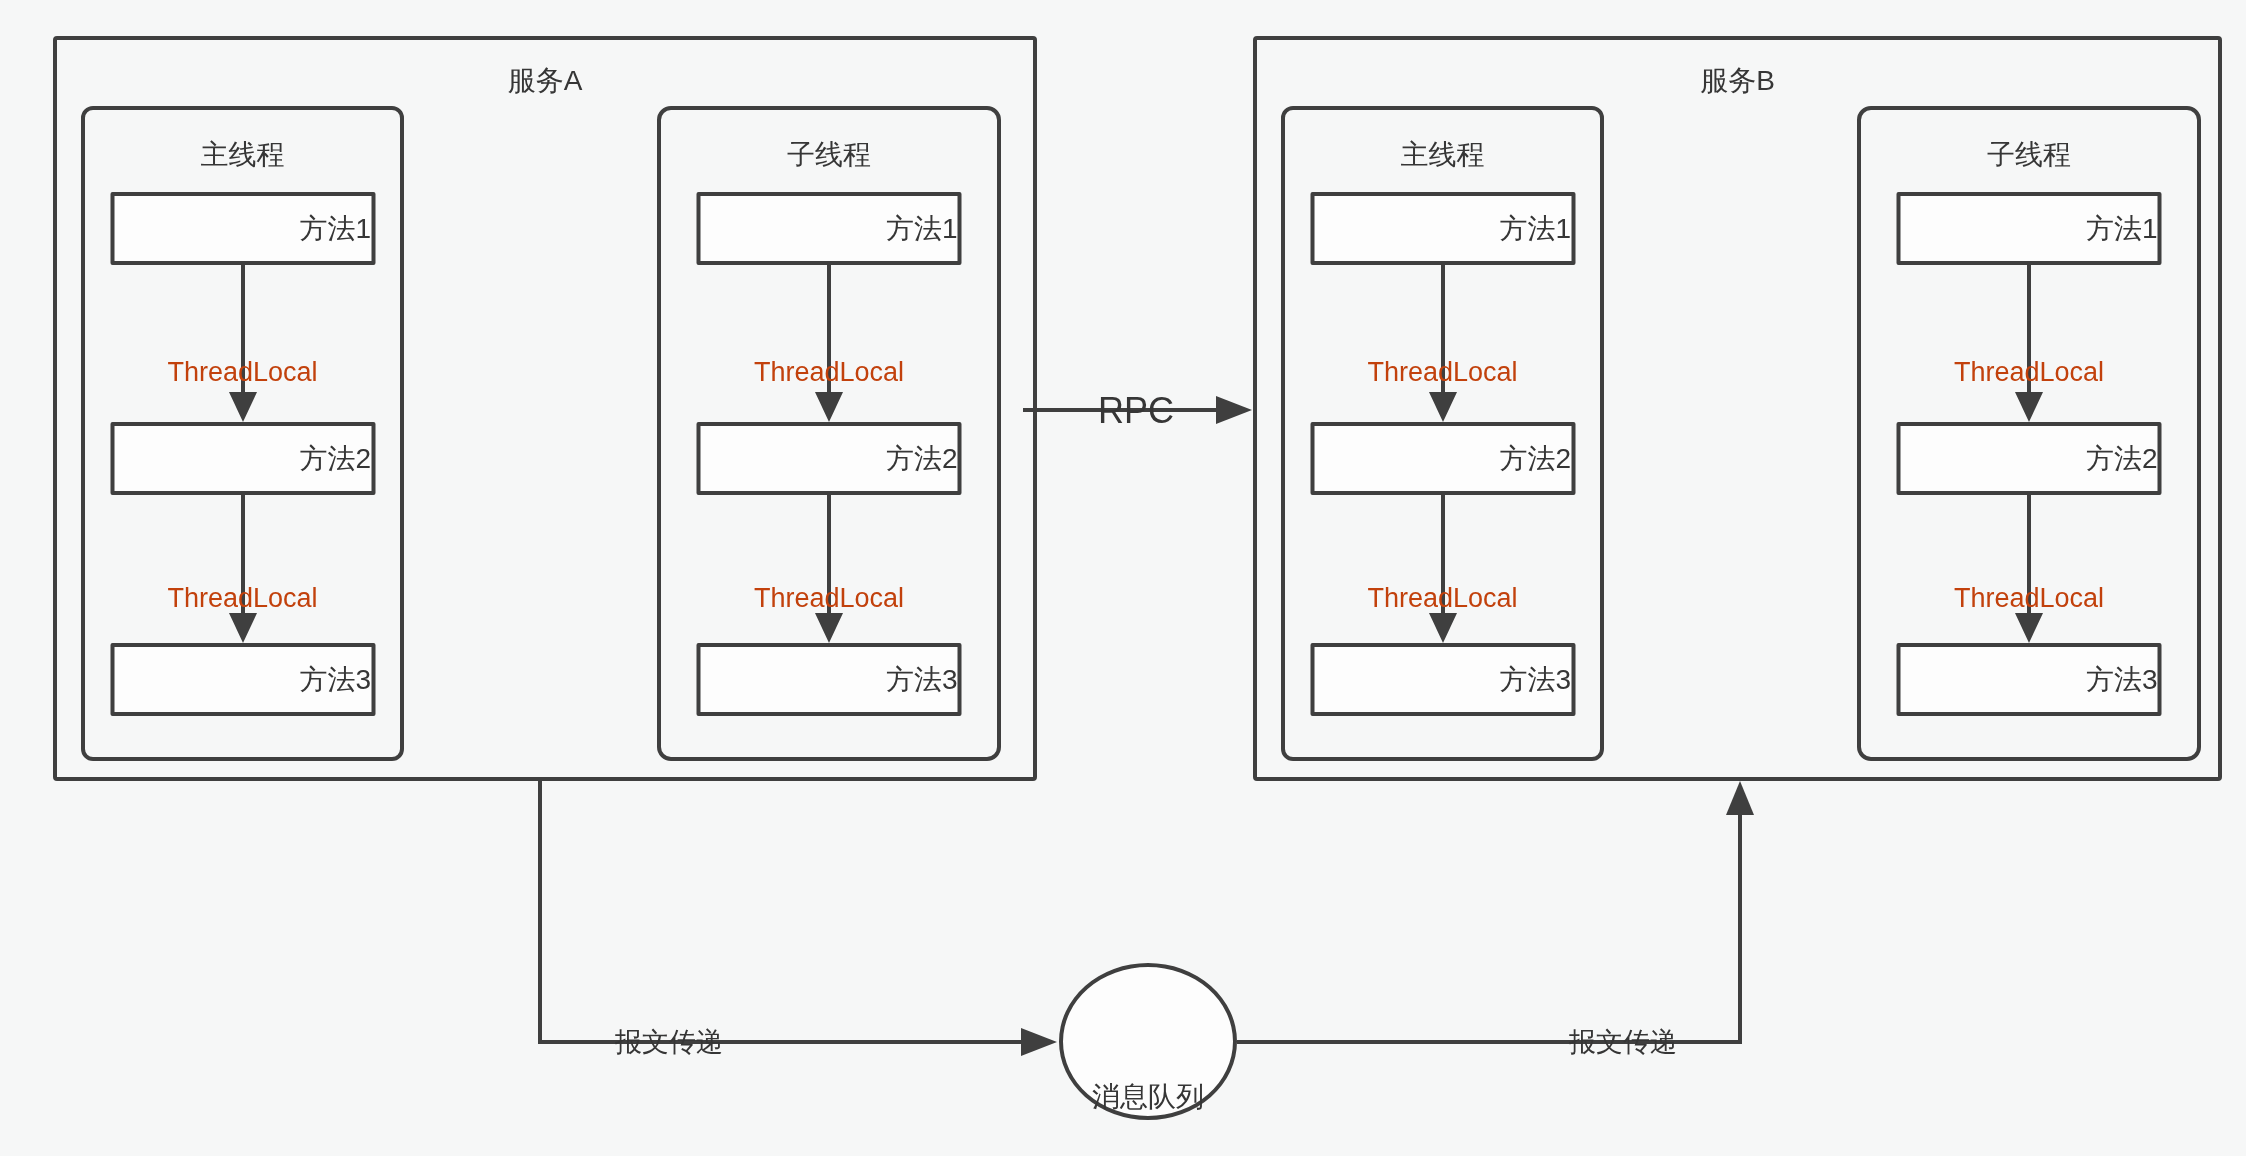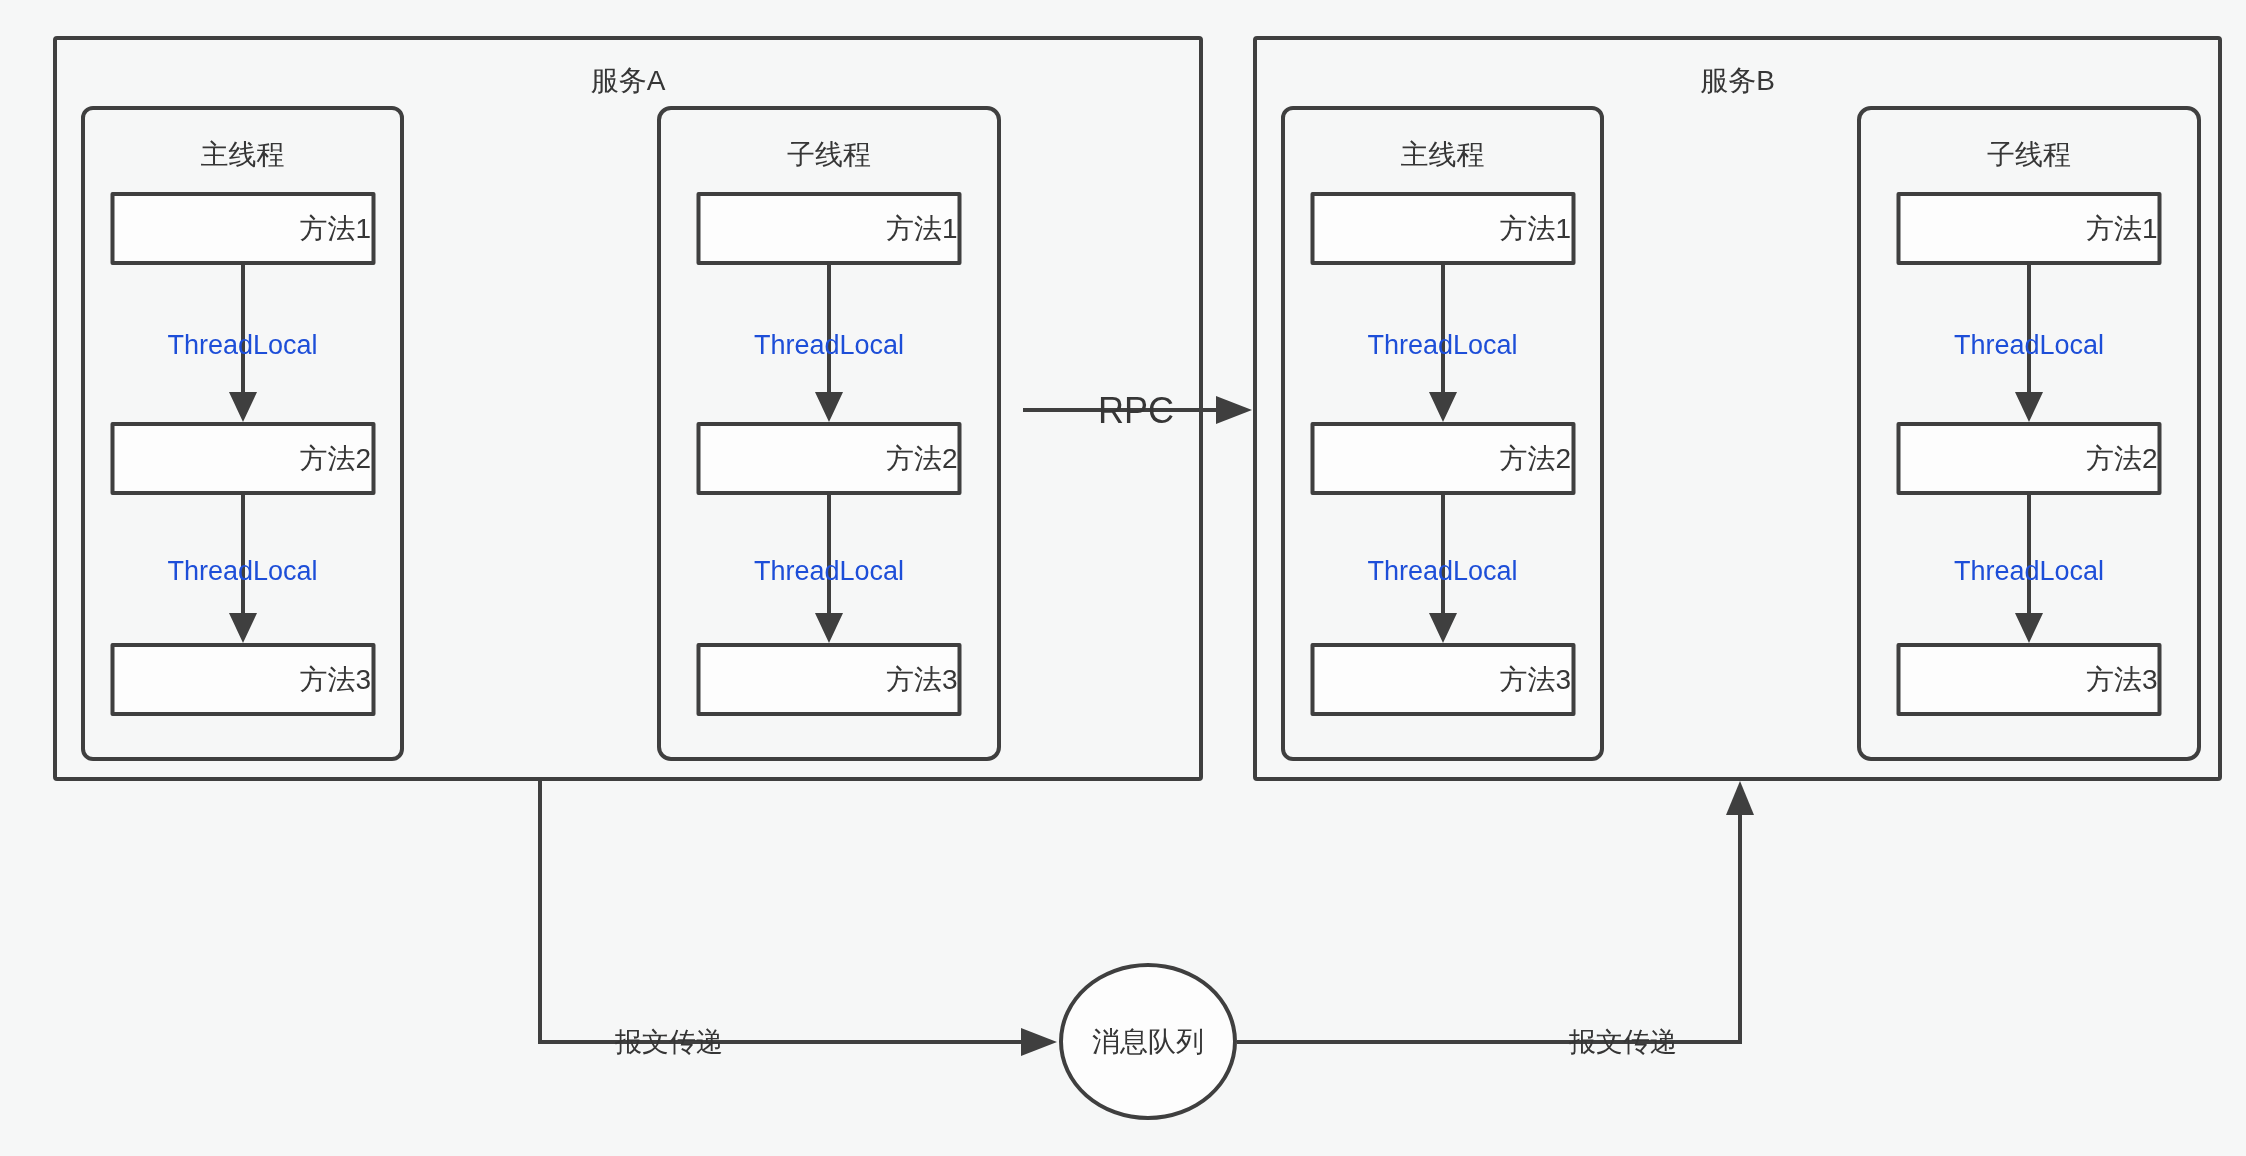--- a/index.html
+++ b/index.html
@@ -69,22 +69,23 @@
   .arrow-down{
     position:absolute;left:50%;margin-left:-14px;
     width:0;height:0;
     border-left:14px solid transparent;
     border-right:14px solid transparent;
     border-top:30px solid var(--line);
   }
   .a1{top:282px}.a2{top:503px}
   .edge-label{
     position:absolute;left:50%;transform:translateX(-50%);
-    font-size:27px;line-height:36px;color:#1d4ed8;
+    font-size:27px;line-height:36px;color:#c2410c;
     white-space:nowrap;
+    margin-top:27px;
   }
   .e1{top:217px}.e2{top:443px}
   
   .hline-abs{position:absolute;height:4px;background:var(--line);}
   .vline-abs{position:absolute;width:4px;background:var(--line);}
   .arrow-right-abs{
     position:absolute;width:0;height:0;
     border-top:14px solid transparent;
     border-bottom:14px solid transparent;
     border-left:36px solid var(--line);
@@ -100,30 +101,30 @@
     font-size:27px;color:var(--text);white-space:nowrap;
   }
   
   .queue{
     position:absolute;left:1059px;top:963px;
     width:178px;height:157px;
     border:4px solid var(--line);
     border-radius:50%;
     background:var(--box-fill);
     box-sizing:border-box;
-    display:flex;align-items:center;justify-content:center;
+    display:flex;align-items:flex-end;justify-content:center;
     font-size:28px;color:var(--text);
   }
 </style>
 </head>
 <body>
 
 <div class="canvas">
 
-  <section class="service" style="left:53px;width:1150px;padding-left:12px;">
+  <section class="service" style="left:53px;width:984px;padding-left:12px;">
     <div class="service-title">服务A</div>
 
     <div class="thread main" style="left:24px;width:323px;">
       <div class="thread-title">主线程</div>
       <div class="method m1">
           <span>方法1</span>
         </div>
       <div class="vline l1"></div>
       <div class="arrow-down a1"></div>
       <div class="edge-label e1">ThreadLocal</div>

